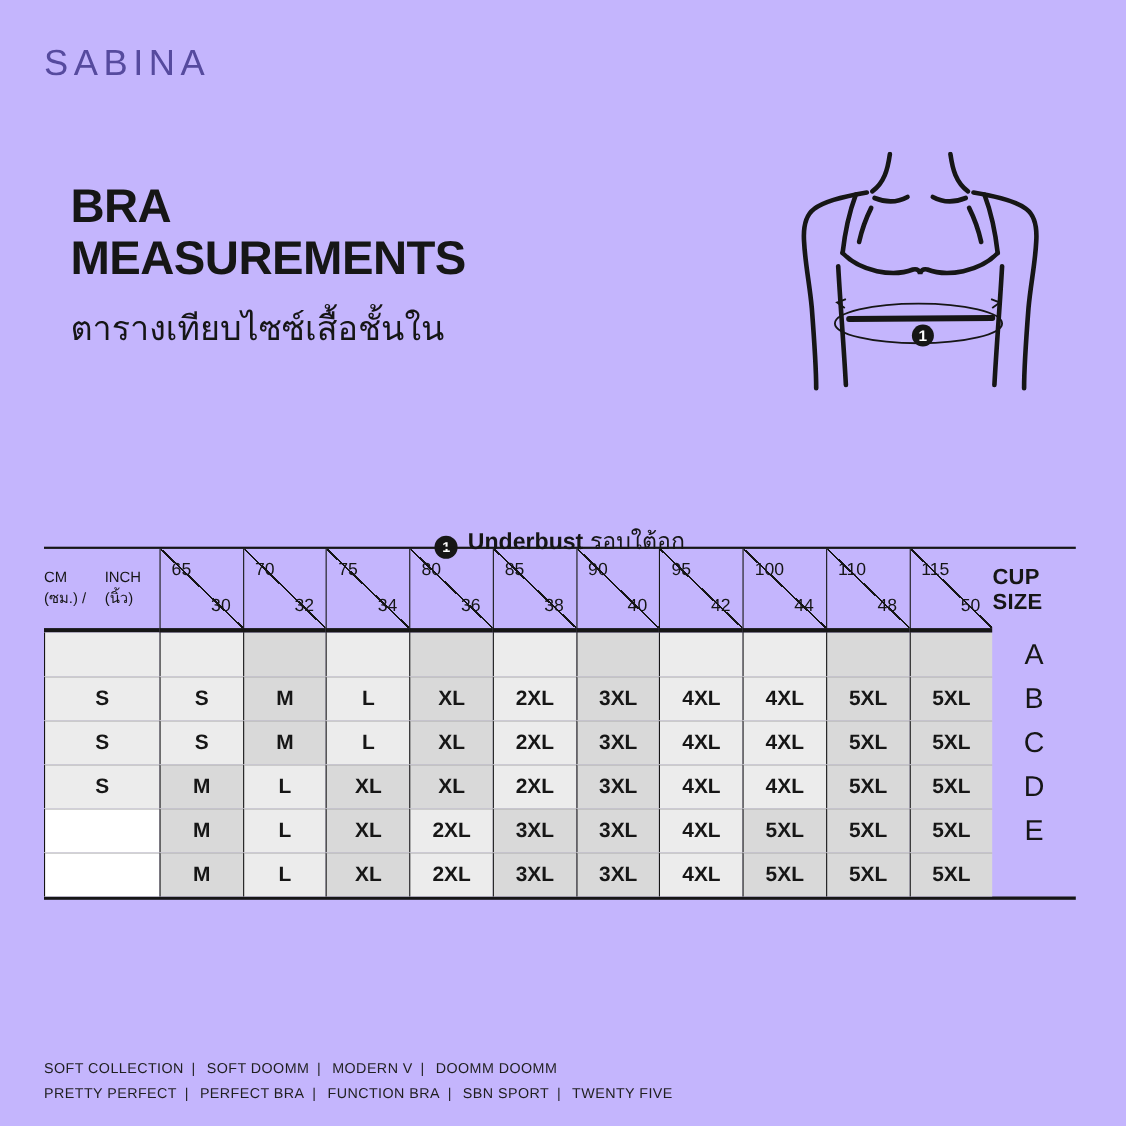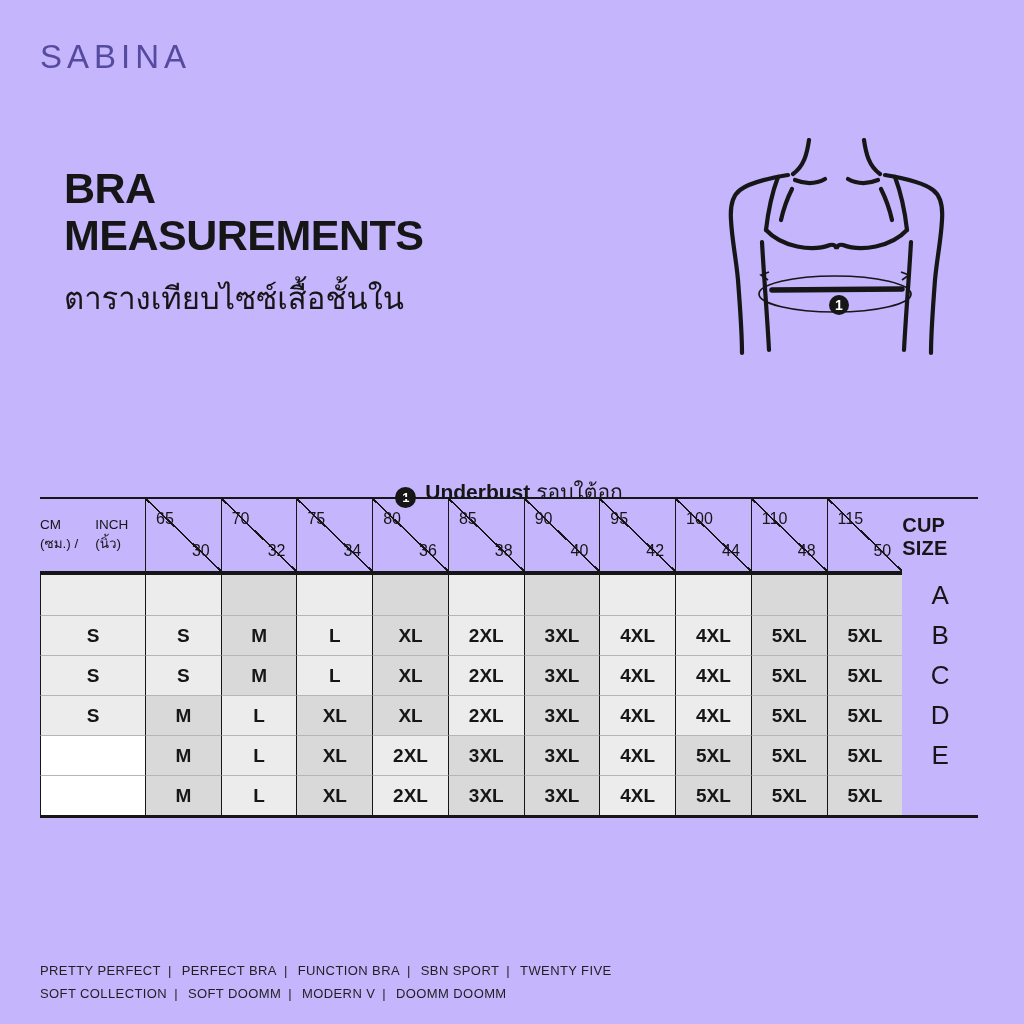--- a/index.html
+++ b/index.html
@@ -219,17 +219,17 @@
       <div class="cell dcell sep shade-light">2XL</div>
       <div class="cell dcell sep shade-dark">3XL</div>
       <div class="cell dcell sep shade-dark">3XL</div>
       <div class="cell dcell sep shade-light">4XL</div>
       <div class="cell dcell sep shade-dark">5XL</div>
       <div class="cell dcell sep shade-dark">5XL</div>
       <div class="cell dcell sep shade-dark">5XL</div>
     </div>
 
   <div class="footer">
+    <div class="footer-line" id="footer-line-2"><span>SOFT COLLECTION</span><span class="fsep">|</span><span>SOFT DOOMM</span><span class="fsep">|</span><span>MODERN V</span><span class="fsep">|</span><span>DOOMM DOOMM</span></div>
     <div class="footer-line" id="footer-line-1"><span>PRETTY PERFECT</span><span class="fsep">|</span><span>PERFECT BRA</span><span class="fsep">|</span><span>FUNCTION BRA</span><span class="fsep">|</span><span>SBN SPORT</span><span class="fsep">|</span><span>TWENTY FIVE</span></div>
-    <div class="footer-line" id="footer-line-2"><span>SOFT COLLECTION</span><span class="fsep">|</span><span>SOFT DOOMM</span><span class="fsep">|</span><span>MODERN V</span><span class="fsep">|</span><span>DOOMM DOOMM</span></div>
   </div>
 
 </div>
 
 </body></html>

